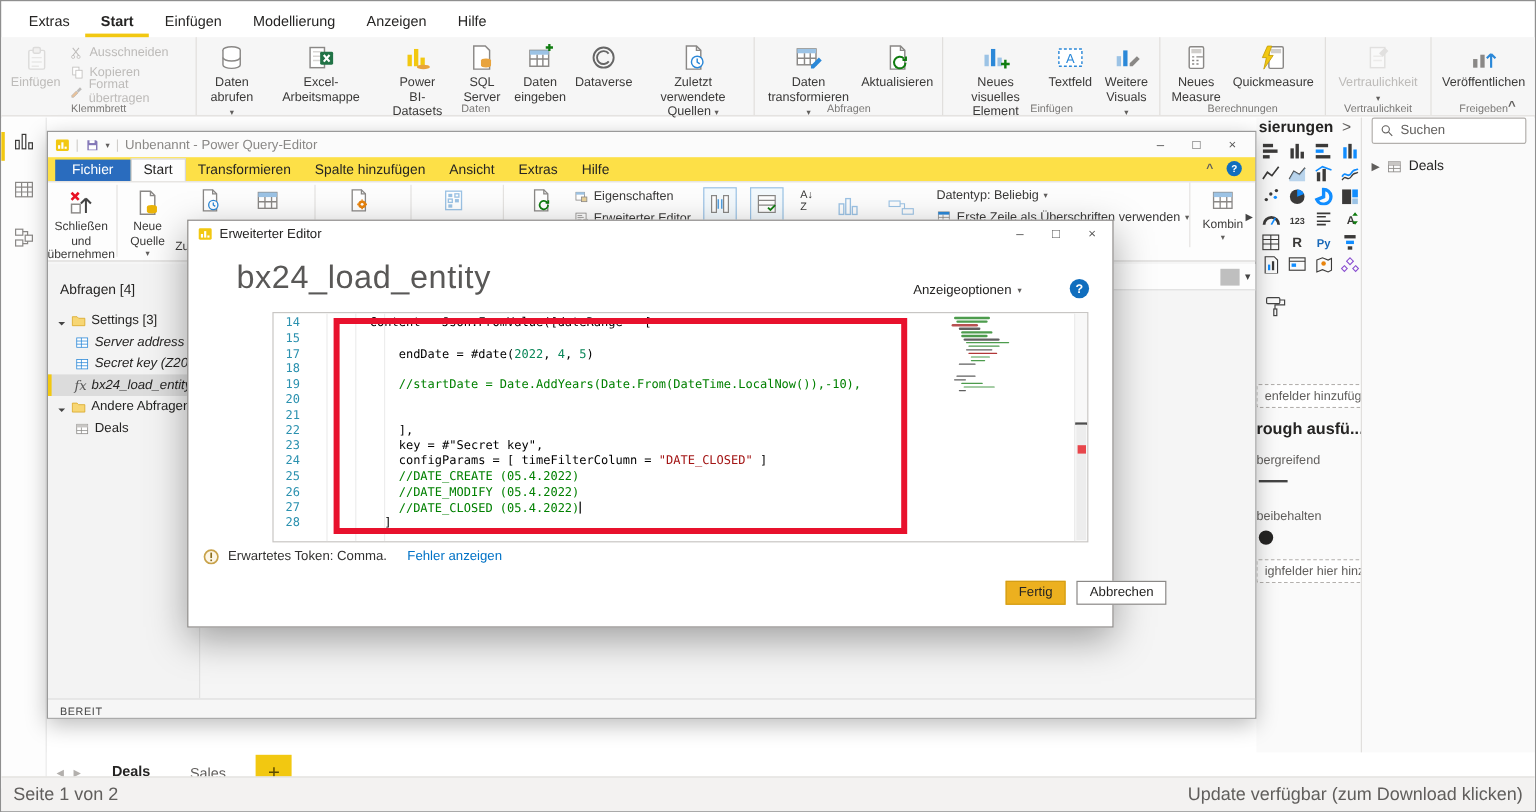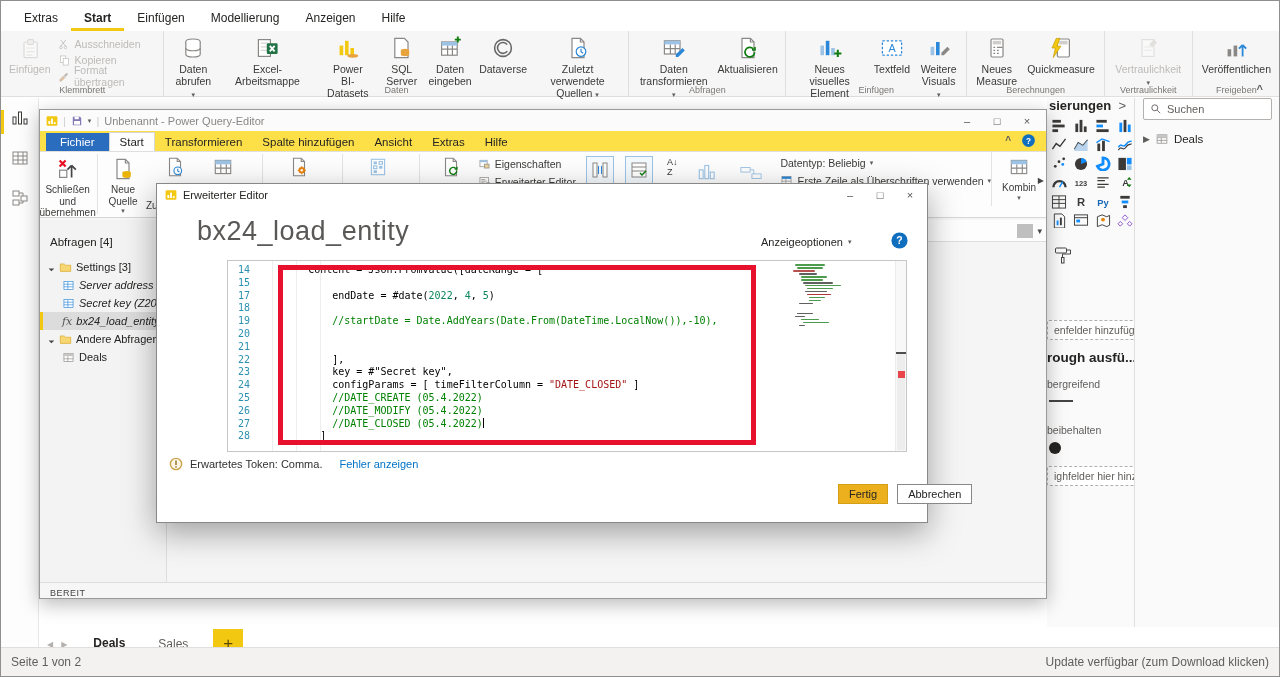--- a/index.html
+++ b/index.html
@@ -129,21 +129,21 @@
 
   
   .redbox { position:absolute; left:277px; top:264px; width:478px; height:180px; border:5px solid #e8112d; z-index:50; }
 
   
   .pagebar { position:absolute; left:38px; right:0; top:626px; height:32px; background:#fff; display:flex; align-items:flex-end; z-index:4; }
   .navarrows { display:flex; gap:8px; align-items:center; padding:0 10px 10px 8px; color:#b3b0ad; font-size:8px; }
   .ptab { height:30px; min-width:64px; display:flex; align-items:center; justify-content:center; font-size:12px; color:#605e5c; padding:0 14px; }
   .ptab.active { background:#fff; color:#252423; font-weight:bold; border-bottom:3px solid #f2c811; }
   .ptab-add { width:30px; height:30px; margin-left:8px; background:#f2c811; color:#5c4a00; font-size:17px; display:flex; align-items:center; justify-content:center; }
-  .statusbar { position:absolute; left:0; right:0; bottom:0; height:19px; background:#f3f2f1; border-top:1px solid #e1dfdd; display:flex; align-items:center; justify-content:space-between; padding:14px 10px; font-size:12px; color:#605e5c; z-index:5; }
+  .statusbar { position:absolute; left:0; right:0; bottom:0; height:19px; background:#f3f2f1; border-top:1px solid #e1dfdd; display:flex; align-items:center; justify-content:space-between; padding:14px 10px; font-size:15px; color:#605e5c; z-index:5; }
 </style>
 </head>
 <body>
 
 <div class="app">
 
   <div class="mtabs" id="main-tabs">
       <div class="mtab">Extras</div>
       <div class="mtab active">Start</div>
       <div class="mtab">Einfügen</div>

